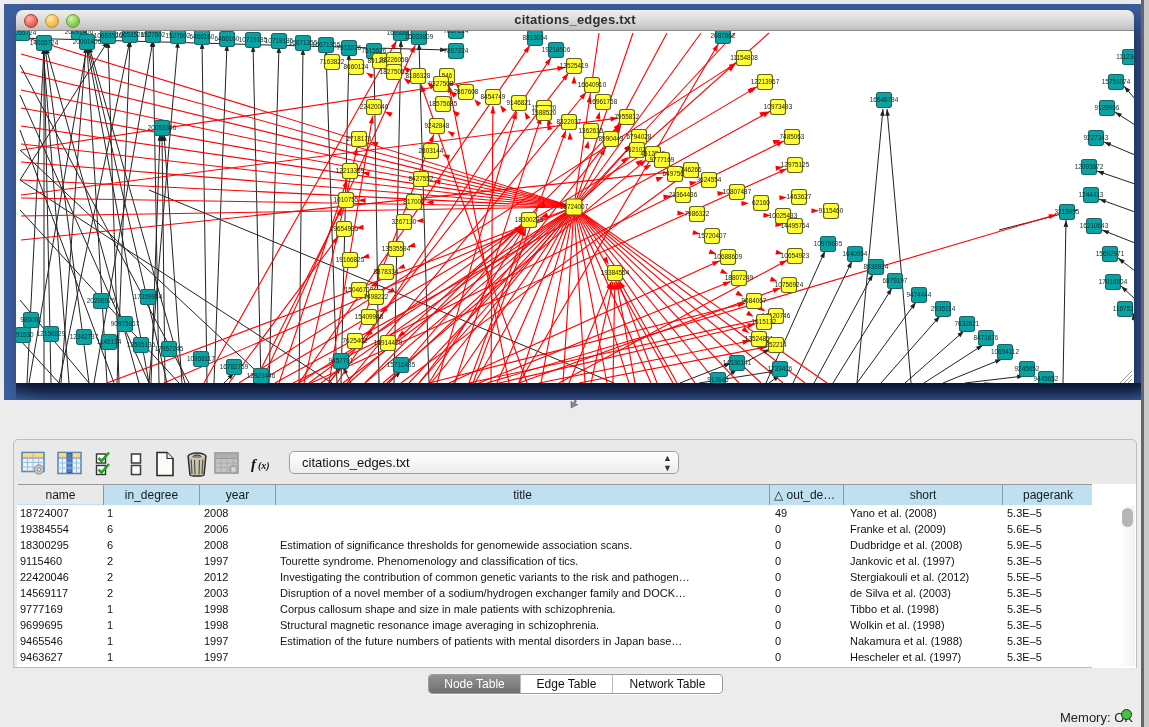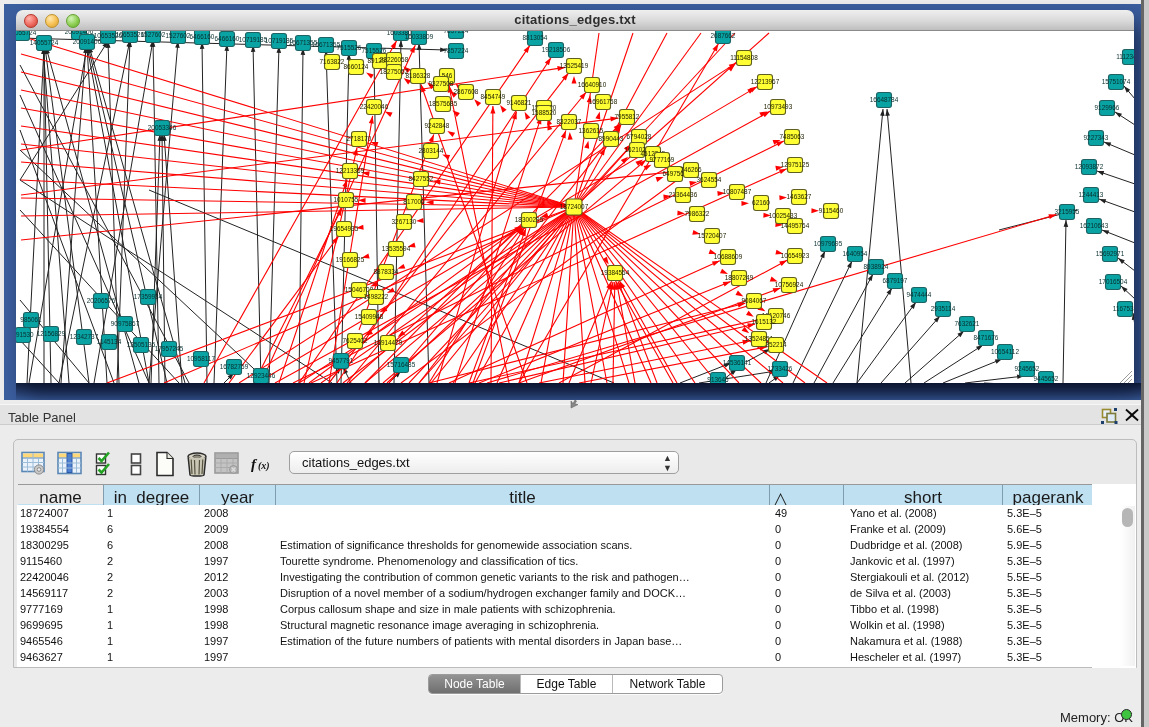--- a/index.html
+++ b/index.html
@@ -9,21 +9,21 @@
 .tl{position:absolute;top:4px;width:14px;height:14px;border-radius:50%;}
 #canvas{position:absolute;left:0;top:21px;width:1118px;height:352px;background:#fff;overflow:hidden}
 #tpanel{position:absolute;left:0;top:400px;width:1149px;height:327px;background:#ececec}
 #tphead{position:absolute;left:0;top:4px;width:1149px;height:21px;background:#e3e3e3;border-top:1px solid #f6f6f6;border-bottom:1px solid #cccccc}
 #tphead .lbl{position:absolute;left:8px;top:5px;font-size:13px;color:#333}
 #innerbox{position:absolute;left:13px;top:39px;width:1124px;height:229px;background:#e9e9e9;border:1px solid #bdbdbd;border-radius:5px 5px 0 0}
 .ticon{position:absolute;top:11px}
 #combo{position:absolute;left:275px;top:11px;width:390px;height:23px;background:linear-gradient(#fff,#ededed);border:1px solid #9f9f9f;border-radius:5px;font-size:13px;color:#111;padding:3px 0 0 12px}
 #combo .arr{position:absolute;right:6px;top:1px;font-size:9px;color:#333;line-height:10px;text-align:center}
 #thead{position:absolute;left:4px;top:44px;width:1079px;height:22px;background:#bfe0f1;border-top:1px solid #999;border-bottom:1px solid #8a8a8a}
-#thead .hc{position:absolute;top:3px;font-size:17px;color:#1a1a1a;text-align:center}
+#thead .hc{position:absolute;top:3px;font-size:12px;color:#1a1a1a;text-align:center}
 #thead .sep{position:absolute;top:0;width:1px;height:22px;background:#7f9dac}
 .trow{position:absolute;left:0;width:1149px;height:16px;font-size:11px;color:#111}
 .trow span{position:absolute;top:1px;white-space:nowrap;overflow:hidden}
 #vscroll{position:absolute;left:1120px;top:106px;width:15px;height:160px;background:linear-gradient(90deg,#ffffff,#f1f1f1)}
 #vthumb{position:absolute;left:2px;top:2px;width:11px;height:19px;background:#b6b6b6;border-radius:6px}
 #tabs{position:absolute;left:428px;top:274px;width:295px;height:20px;border:1px solid #9b9b9b;border-radius:4px;background:#fff;box-shadow:0 1px 0 rgba(255,255,255,.8)}
 #tabs .seg{position:absolute;top:0;height:18px;font-size:12px;text-align:center;padding-top:2px;color:#111}
 #memory{position:absolute;left:1060px;top:310px;font-size:13px;color:#222}
 #memdot{position:absolute;left:1121px;top:309px;width:11px;height:11px;border-radius:50%;background:#3ec43e;border:1px solid #2a2a2a}
 #rstrip{position:absolute;left:1141px;top:0;width:8px;height:727px;background:#c9c9c9;border-left:3px solid #666}
@@ -960,33 +960,20 @@
       </div>
     <div id="titlebar">
       <div class="t">citations_edges.txt</div>
       <div class="tl" style="left:8px;background:radial-gradient(circle at 35% 30%,#ffb3ac,#ee6a5f 55%,#c33b2f);border:1px solid #b5342a"></div>
       <div class="tl" style="left:29px;background:radial-gradient(circle at 35% 30%,#ffe9b0,#f6bf50 55%,#d29b32);border:1px solid #c0922e"></div>
       <div class="tl" style="left:50px;background:radial-gradient(circle at 35% 30%,#d2f3b9,#8ecf53 55%,#62a82e);border:1px solid #65a030"></div>
     </div>
   </div>
 </div>
 <div id="tpanel">
-  <div id="tphead">
-      <span class="lbl">Table Panel</span>
-    <svg style="position:absolute;left:1101px;top:3px" width="17" height="16" viewBox="0 0 17 16">
-        <rect x="1.5" y="1.5" width="8" height="8" fill="#e8f0fa" stroke="#9a8a30" stroke-width="1.6"></rect>
-        <rect x="6" y="5.5" width="8.5" height="8.5" fill="#dfeaf8" stroke="#7a7a3a" stroke-width="1.6"></rect>
-        <rect x="13" y="0" width="3" height="3" fill="#1c3f6e"></rect>
-        <rect x="0" y="13" width="3" height="3" fill="#1c3f6e"></rect>
-        <rect x="13.5" y="13" width="3" height="3" fill="#1c3f6e"></rect>
-      </svg>
-    <svg style="position:absolute;left:1125px;top:3px" width="14" height="14" viewBox="0 0 14 14">
-        <path d="M1.5 0.8 L7 5.6 L12.5 0.8 L13.6 2.2 L8.5 7 L13.6 11.8 L12.5 13.2 L7 8.4 L1.5 13.2 L0.4 11.8 L5.5 7 L0.4 2.2 Z" fill="#0a0a0a"></path>
-      </svg>
-  </div>
   <div id="innerbox">
     <span class="ticon" style="left:7px"><svg width="26" height="25" viewBox="0 0 26 25">
           <rect x="1" y="1.5" width="22" height="19" fill="#eaf3fb" stroke="#5b87b5" stroke-width="1.6"></rect>
           <rect x="2" y="2.5" width="20" height="4" fill="#ffd87a"></rect>
           <line x1="1" y1="7" x2="23" y2="7" stroke="#5b87b5"></line>
           <line x1="1" y1="11.5" x2="23" y2="11.5" stroke="#9dbcd8"></line>
           <line x1="1" y1="16" x2="23" y2="16" stroke="#9dbcd8"></line>
           <line x1="6.5" y1="7" x2="6.5" y2="20.5" stroke="#9dbcd8"></line>
           <line x1="12" y1="2" x2="12" y2="20.5" stroke="#9dbcd8"></line>
           <line x1="17.5" y1="7" x2="17.5" y2="20.5" stroke="#9dbcd8"></line>
@@ -1063,21 +1050,21 @@
 <span style="left:20px">18724007</span>
       <span style="left:107px">1</span>
       <span style="left:204px">2008</span>
       <span style="left:775px">49</span>
 <span style="left:850px">Yano et al. (2008)</span>
       <span style="left:1007px">5.3E–5</span>
     </div>
     <div class="trow" style="top:122px">
 <span style="left:20px">19384554</span>
       <span style="left:107px">6</span>
-      <span style="left:204px">2009</span>
+      <span style="left:204px">2006</span>
       <span style="left:775px">0</span>
 <span style="left:850px">Franke et al. (2009)</span>
       <span style="left:1007px">5.6E–5</span>
     </div>
     <div class="trow" style="top:138px">
 <span style="left:20px">18300295</span>
       <span style="left:107px">6</span>
       <span style="left:204px">2008</span>
 <span style="left:280px;width:486px">Estimation of significance thresholds for genomewide association scans.</span>
       <span style="left:775px">0</span>

